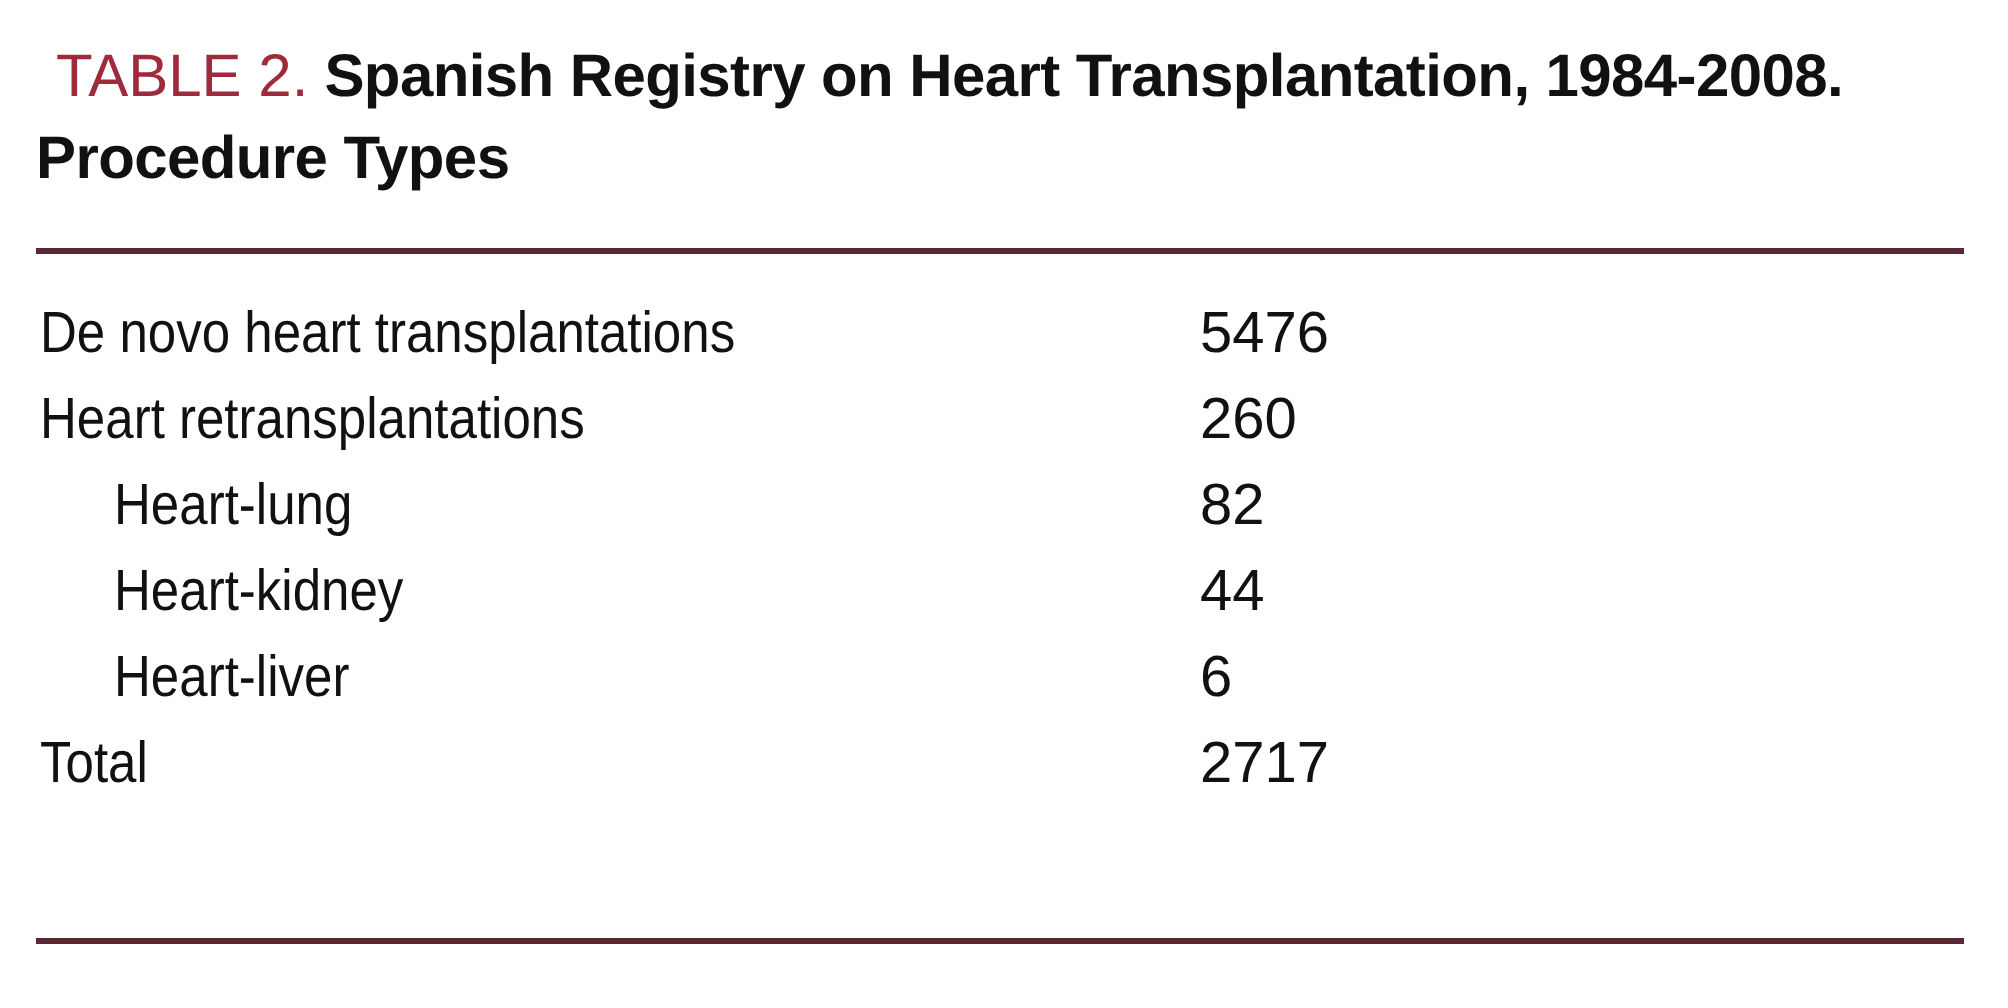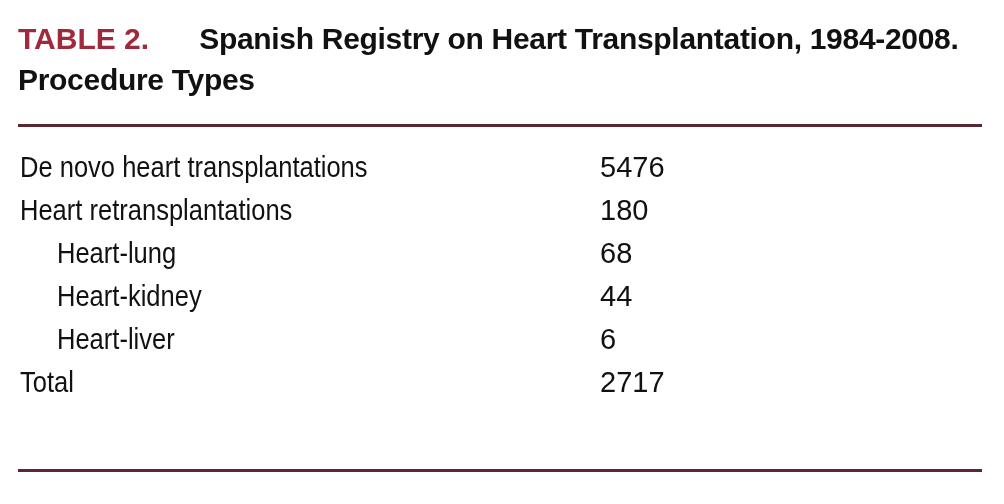--- a/index.html
+++ b/index.html
@@ -30,28 +30,28 @@
     top: 18px;
     width: 948px;
     font-size: 30px;
     line-height: 41px;
     font-weight: bold;
     color: #111111;
     letter-spacing: -0.3px;
     font-family: "Liberation Sans", "DejaVu Sans", sans-serif;
   }
   .caption .table-label {
-    font-weight: bold;
+    font-weight: normal;
     color: #9e2a3c;
     letter-spacing: 0px;
+    margin-left: 10px;
   }
   .caption .caption-title {
     font-weight: bold;
     color: #111111;
-    margin-left: 42px;
   }
 
   
   .rule {
     position: absolute;
     left: 18px;
     width: 964px;
     height: 3px;
     background: #5b2733;
   }
@@ -108,25 +108,25 @@
 
   <div class="rule rule-top" style="background: rgb(91, 39, 51);"></div>
 
   <div class="rows">
       <div class="row">
         <div class="label">De novo heart transplantations</div>
         <div class="value">5476</div>
       </div>
       <div class="row">
         <div class="label">Heart retransplantations</div>
-        <div class="value">180</div>
+        <div class="value">260</div>
       </div>
       <div class="row indent">
         <div class="label">Heart-lung</div>
-        <div class="value">68</div>
+        <div class="value">82</div>
       </div>
       <div class="row indent">
         <div class="label">Heart-kidney</div>
         <div class="value">44</div>
       </div>
       <div class="row indent">
         <div class="label">Heart-liver</div>
         <div class="value">6</div>
       </div>
       <div class="row">

